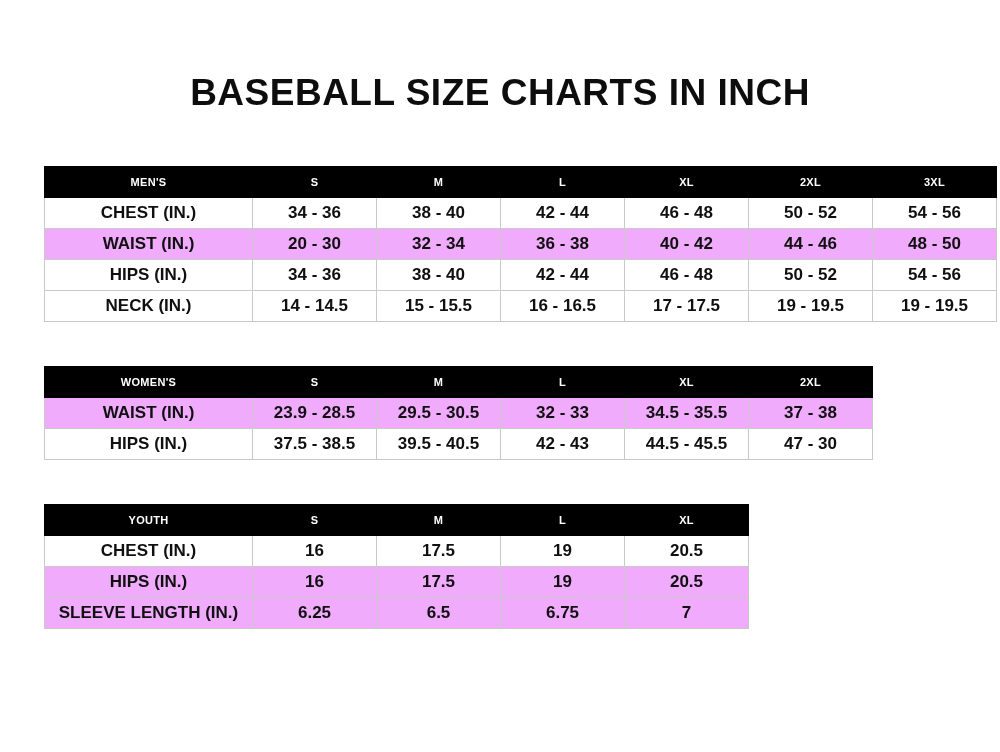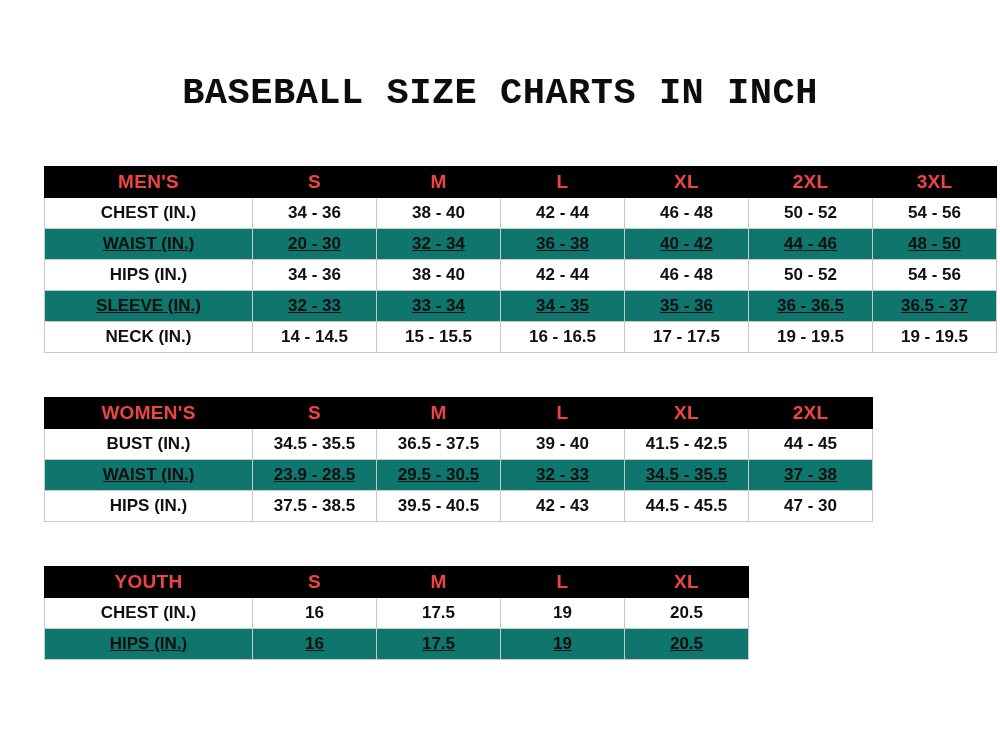--- a/index.html
+++ b/index.html
@@ -22,21 +22,21 @@
   }
   .title {
     text-align: center;
     font-size: 37px;
     font-weight: bold;
     letter-spacing: 0.5px;
     color: #0d0d0d;
     margin: 0;
     padding-top: 72px;
     padding-bottom: 0;
-    font-family: Liberation Mono, monospace;
+    font-family: Liberation Sans, sans-serif;
   }
 
   .tables {
     margin: 0 auto;
     padding-top: 52px;
   }
 
   table.size-table {
     border-collapse: collapse;
     table-layout: fixed;
@@ -57,29 +57,28 @@
     font-weight: bold;
     color: #101010;
     padding: 0 4px;
     box-sizing: border-box;
     background: #ffffff;
     white-space: nowrap;
   }
 
   table.size-table thead th {
     background: #000000;
-    color: #ef4444;
+    color: #ffffff;
     border: 1px solid #000000;
-    font-size: 19px;
+    font-size: 11px;
     letter-spacing: 0.3px;
   }
 
   table.size-table tbody tr.alt td {
-    background: #0f766e;
-    text-decoration: underline;
+    background: #f0abfc;
   }
 
   .label-cell {
     text-align: center;
   }
 
   
   .men col.c0, .women col.c0, .youth col.c0 { width: 208px; }
   .men col.cd { width: 124px; }
   .women col.cd { width: 124px; }
@@ -136,29 +135,20 @@
         </tr>
         <tr>
           <td class="label-cell">HIPS (IN.)</td>
           <td>34 - 36</td>
           <td>38 - 40</td>
           <td>42 - 44</td>
           <td>46 - 48</td>
           <td>50 - 52</td>
           <td>54 - 56</td>
         </tr>
-        <tr class="alt">
-          <td class="label-cell">SLEEVE (IN.)</td>
-          <td>32 - 33</td>
-          <td>33 - 34</td>
-          <td>34 - 35</td>
-          <td>35 - 36</td>
-          <td>36 - 36.5</td>
-          <td>36.5 - 37</td>
-        </tr>
         <tr>
           <td class="label-cell">NECK (IN.)</td>
           <td>14 - 14.5</td>
           <td>15 - 15.5</td>
           <td>16 - 16.5</td>
           <td>17 - 17.5</td>
           <td>19 - 19.5</td>
           <td>19 - 19.5</td>
         </tr>
       </tbody>
@@ -177,28 +167,20 @@
         <tr>
           <th>WOMEN'S</th>
           <th>S</th>
           <th>M</th>
           <th>L</th>
           <th>XL</th>
           <th>2XL</th>
         </tr>
       </thead>
       <tbody>
-        <tr>
-          <td class="label-cell">BUST (IN.)</td>
-          <td>34.5 - 35.5</td>
-          <td>36.5 - 37.5</td>
-          <td>39 - 40</td>
-          <td>41.5 - 42.5</td>
-          <td>44 - 45</td>
-        </tr>
         <tr class="alt">
           <td class="label-cell">WAIST (IN.)</td>
           <td>23.9 - 28.5</td>
           <td>29.5 - 30.5</td>
           <td>32 - 33</td>
           <td>34.5 - 35.5</td>
           <td>37 - 38</td>
         </tr>
         <tr>
           <td class="label-cell">HIPS (IN.)</td>
@@ -236,17 +218,24 @@
           <td>19</td>
           <td>20.5</td>
         </tr>
         <tr class="alt">
           <td class="label-cell">HIPS (IN.)</td>
           <td>16</td>
           <td>17.5</td>
           <td>19</td>
           <td>20.5</td>
         </tr>
+        <tr class="alt">
+          <td class="label-cell">SLEEVE LENGTH (IN.)</td>
+          <td>6.25</td>
+          <td>6.5</td>
+          <td>6.75</td>
+          <td>7</td>
+        </tr>
       </tbody>
     </table>
 
   </div>
 </div>
 
 </body></html>

